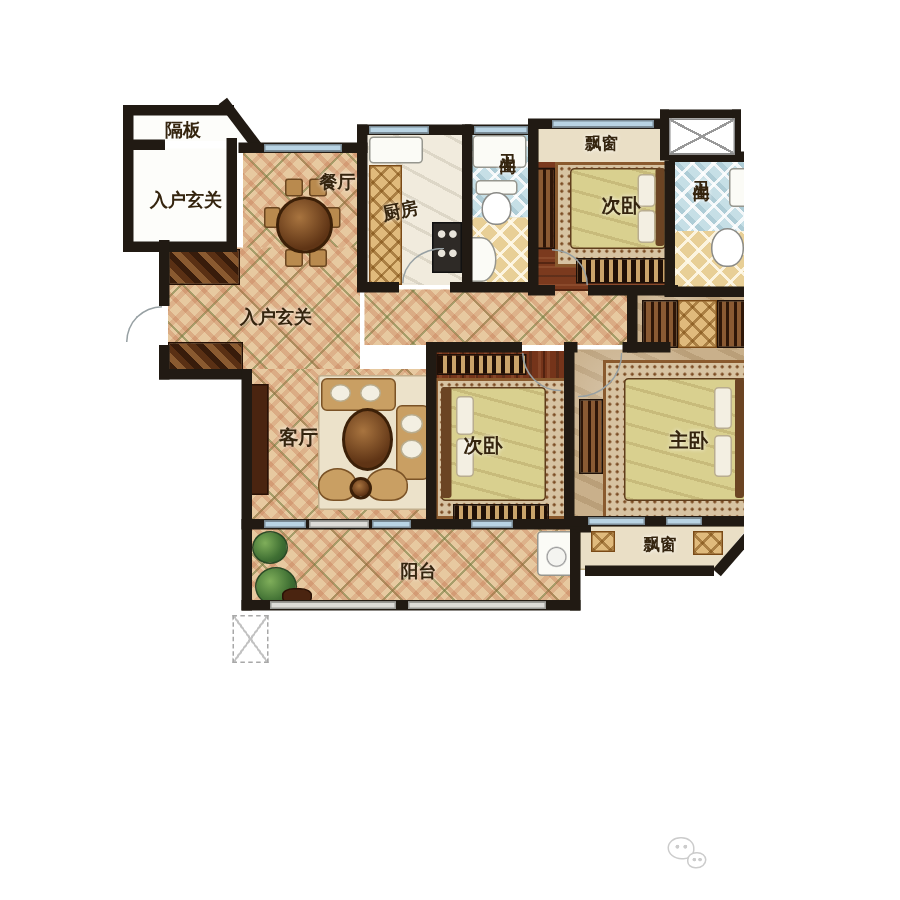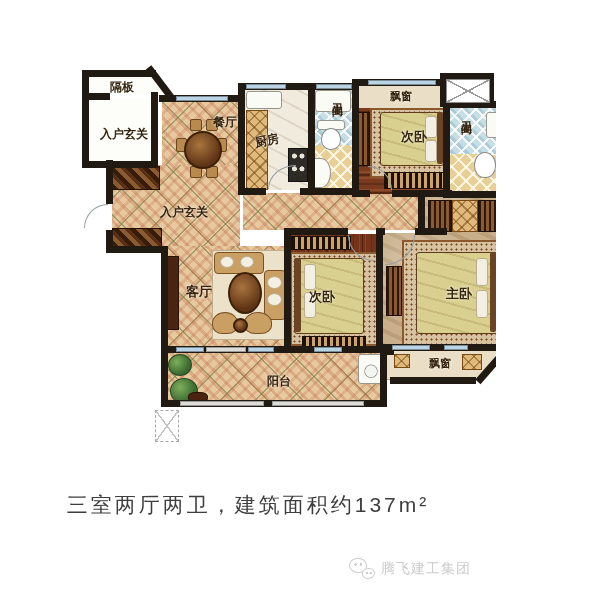--- a/index.html
+++ b/index.html
@@ -1,17 +1,17 @@
 <!DOCTYPE html>
 <html><head>
 <meta charset="utf-8">
 <style>
   html,body{margin:0;padding:0;background:#fff;}
   .stage{position:relative;width:496px;height:600px;background:#fff;overflow:hidden;
-         font-family:Liberation Sans, sans-serif;}
+         font-family:Liberation Serif, serif;}
   
   .wall{position:absolute;background:#211a13;}
   .win{position:absolute;background:#b9d4e4;border:1px solid #7a8b96;box-sizing:border-box;}
   .rail{position:absolute;background:#dddcd8;border:1px solid #9a9a96;box-sizing:border-box;}
   .door{position:absolute;box-sizing:border-box;}
   .arc-tl{border-top:1.5px solid #97a0a3;border-left:1.5px solid #97a0a3;border-top-left-radius:100%;}
   .arc-tr{border-top:1.5px solid #97a0a3;border-right:1.5px solid #97a0a3;border-top-right-radius:100%;}
   .arc-bl{border-bottom:1.5px solid #97a0a3;border-left:1.5px solid #97a0a3;border-bottom-left-radius:100%;}
   .arc-br{border-bottom:1.5px solid #97a0a3;border-right:1.5px solid #97a0a3;border-bottom-right-radius:100%;}
   
@@ -258,22 +258,20 @@
   <div class="label small" style="left:401px;top:96px;">飘窗</div>
   <div class="label big" style="left:414px;top:137px;">次卧</div>
   <div class="label small vert" style="left:466px;top:112px;">卫生间</div>
   <div class="label" style="left:184px;top:212px;">入户玄关</div>
   <div class="label big" style="left:199px;top:292px;">客厅</div>
   <div class="label big" style="left:322px;top:297px;">次卧</div>
   <div class="label big" style="left:459px;top:294px;">主卧</div>
   <div class="label" style="left:279px;top:381px;">阳台</div>
   <div class="label small" style="left:440px;top:363px;">飘窗</div>
 
-  <div class="caption">三室两厅两卫，建筑面积约137m²</div>
   <div class="watermark">
     <span class="wicon">
         <span class="b1"></span>
         <span class="b2"></span>
       </span>
-    <span>腾飞建工集团</span>
   </div>
 
 </div>
 
 </body></html>

